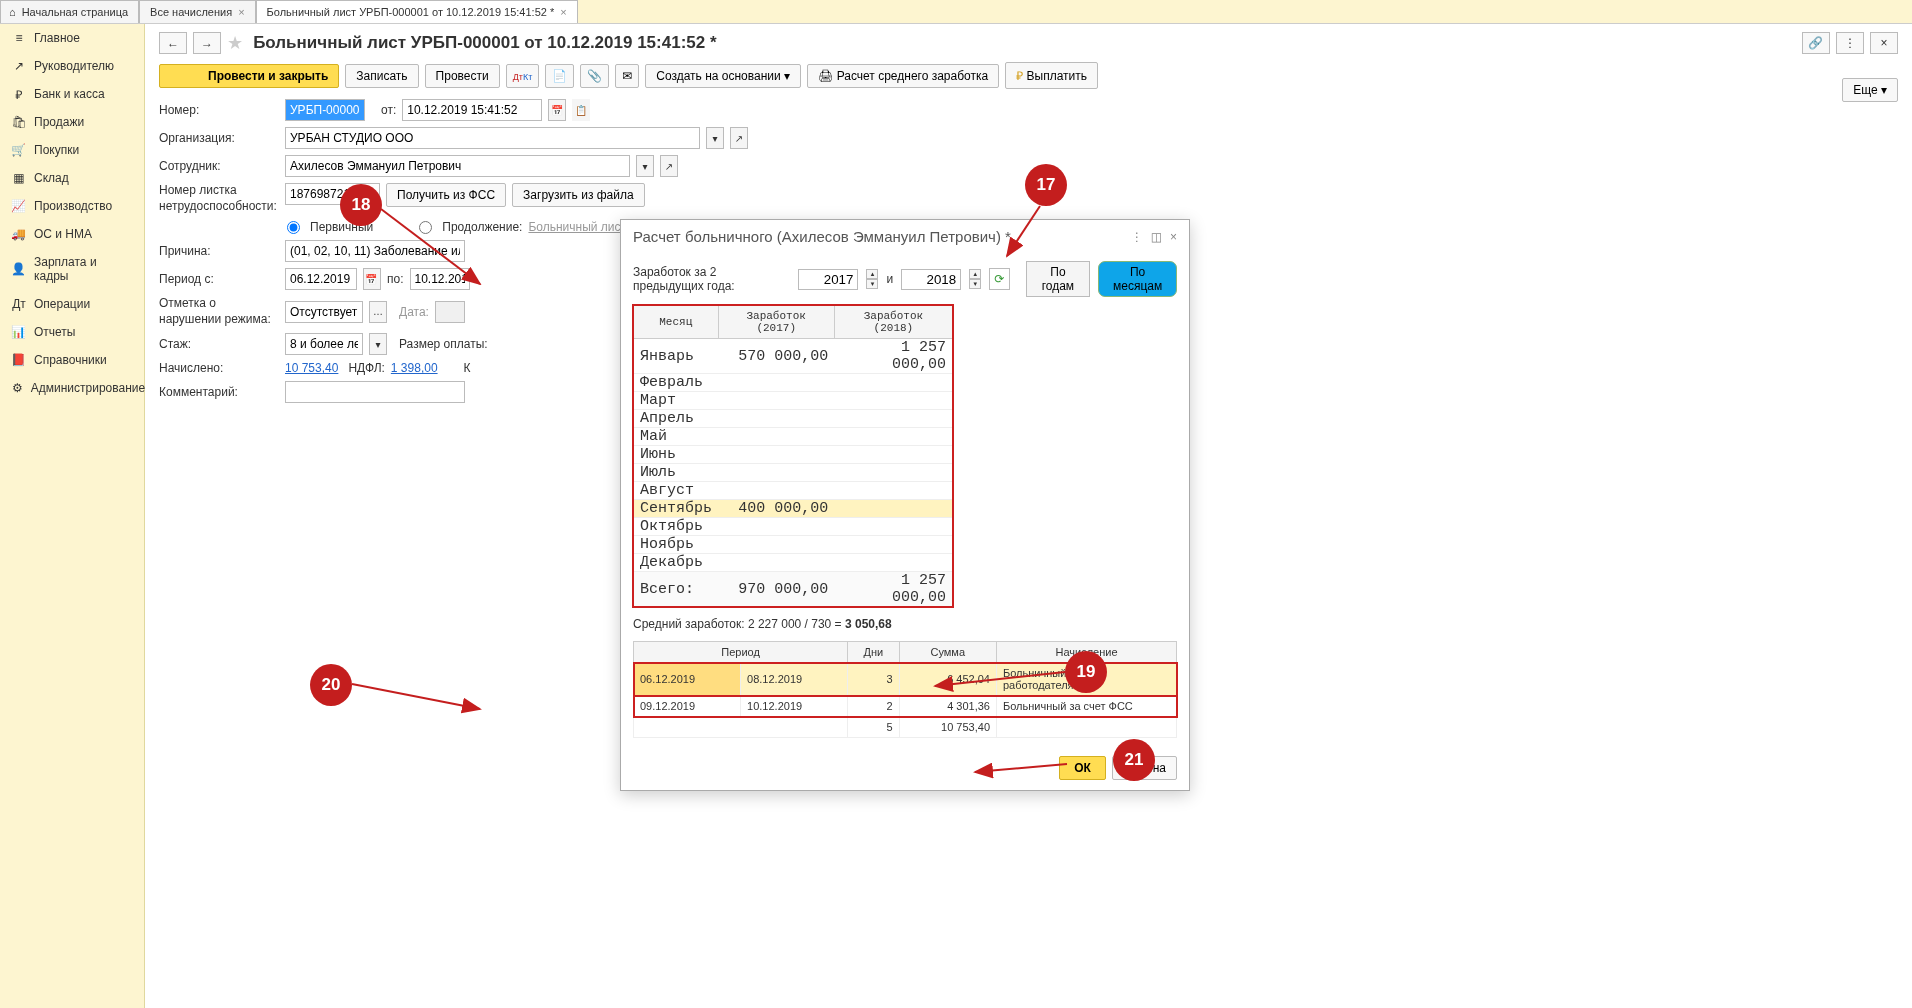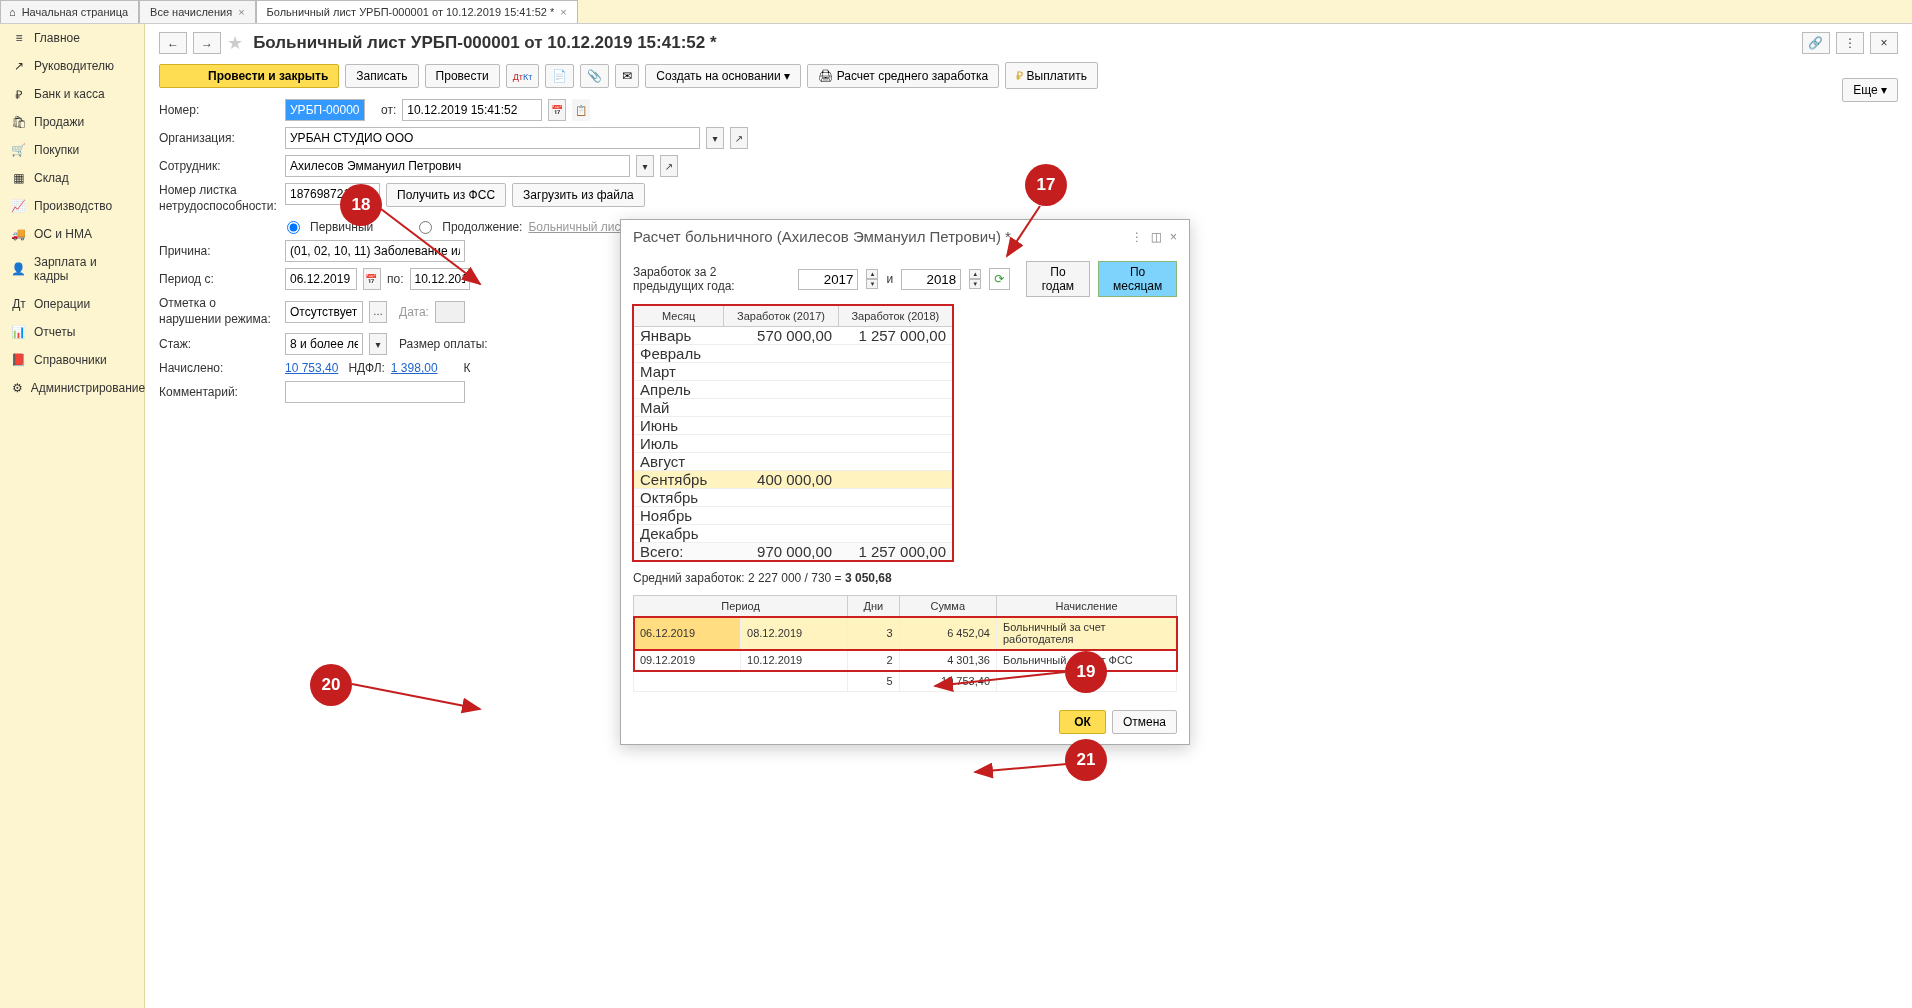--- a/index.html
+++ b/index.html
@@ -48,21 +48,21 @@
 .dialog-title { font-size: 15px; color: #555; }
 .dialog-tools { margin-left: auto; display: flex; gap: 8px; color: #888; }
 .dialog-tools span { cursor: pointer; }
 .dialog-body { padding: 8px 12px; }
 .earn-row { display: flex; align-items: center; gap: 8px; margin-bottom: 8px; }
 .year-input { width: 60px; border: 1px solid #bbb; padding: 2px 4px; text-align: right; }
 .spin-btns { display: flex; flex-direction: column; }
 .spin-btn { width: 12px; height: 10px; border: 1px solid #bbb; font-size: 7px; line-height: 8px; text-align: center; background: #f5f5f5; }
 .refresh-btn { width: 24px; height: 22px; border: 1px solid #bbb; display: inline-flex; align-items: center; justify-content: center; color: #3a9c3a; }
 .toggle-btn { border: 1px solid #bbb; padding: 3px 10px; background: #f5f5f5; font-size: 12px; }
-.toggle-btn.active { background: #7dd3fc; border-color: #8ab874; }
+.toggle-btn.active { background: #0ea5e9; border-color: #8ab874; border-radius: 7px; }
 
 
 .tbl { width: 100%; border-collapse: collapse; border: 1px solid #ccc; }
 .tbl th { background: #f5f5f5; border: 1px solid #ccc; padding: 4px 6px; font-weight: normal; font-size: 11px; text-align: center; }
 .tbl td { border-bottom: 1px solid #eee; padding: 0 6px; font-size: 15px; }
 .tbl tr.hl td { background: #fff3c0; }
 .tbl .num { text-align: right; }
 .tbl tfoot td { border-top: 1px solid #ccc; background: #fafafa; }
 .red-box { outline: 2px solid #cc2020; outline-offset: -1px; }
 
@@ -278,21 +278,21 @@
               <div class="spin-btn">▴</div>
               <div class="spin-btn">▾</div>
             </div>
           <span class="refresh-btn">⟳</span>
           <span style="margin-left:auto;"></span>
           <button class="toggle-btn">По годам</button>
           <button class="toggle-btn active">По месяцам</button>
         </div>
 
         <div class="red-box" style="width:320px;">
-        <table class="tbl" style="width:100%;">
+        <table class="tbl" style="width:100%;font-family:Liberation Mono, monospace;">
           <thead>
             <tr>
               <th>Месяц</th>
               <th>Заработок (2017)</th>
               <th>Заработок (2018)</th>
             </tr>
           </thead>
           <tbody id="months-body">
                 <tr>
                   <td>Январь</td>
@@ -407,21 +407,21 @@
       <div class="dialog-footer">
         <button class="btn btn-primary" style="padding:4px 14px;">ОК</button>
         <button class="btn">Отмена</button>
       </div>
     </div>
 
     <div class="annot" style="left:880px; top:140px;">17</div>
     <div class="annot" style="left:195px; top:160px;">18</div>
     <div class="annot" style="left:920px; top:627px;">19</div>
     <div class="annot" style="left:165px; top:640px;">20</div>
-    <div class="annot" style="left:920px; top:715px;">21</div>
+    <div class="annot" style="left:968px; top:715px;">21</div>
 
     <svg class="arrow-svg" style="left:0;top:0;width:1100px;height:800px;">
       <defs>
           <marker id="ah" markerWidth="10" markerHeight="8" refX="9" refY="4" orient="auto">
             <polygon points="0 0, 10 4, 0 8" fill="#c41e1e"></polygon>
           </marker>
         </defs>
       <line x1="895" y1="182" x2="862" y2="232" stroke="#c41e1e" stroke-width="2" marker-end="url(#ah)"></line>
       <line x1="236" y1="185" x2="335" y2="260" stroke="#c41e1e" stroke-width="2" marker-end="url(#ah)"></line>
       <line x1="920" y1="648" x2="790" y2="662" stroke="#c41e1e" stroke-width="2" marker-end="url(#ah)"></line>

